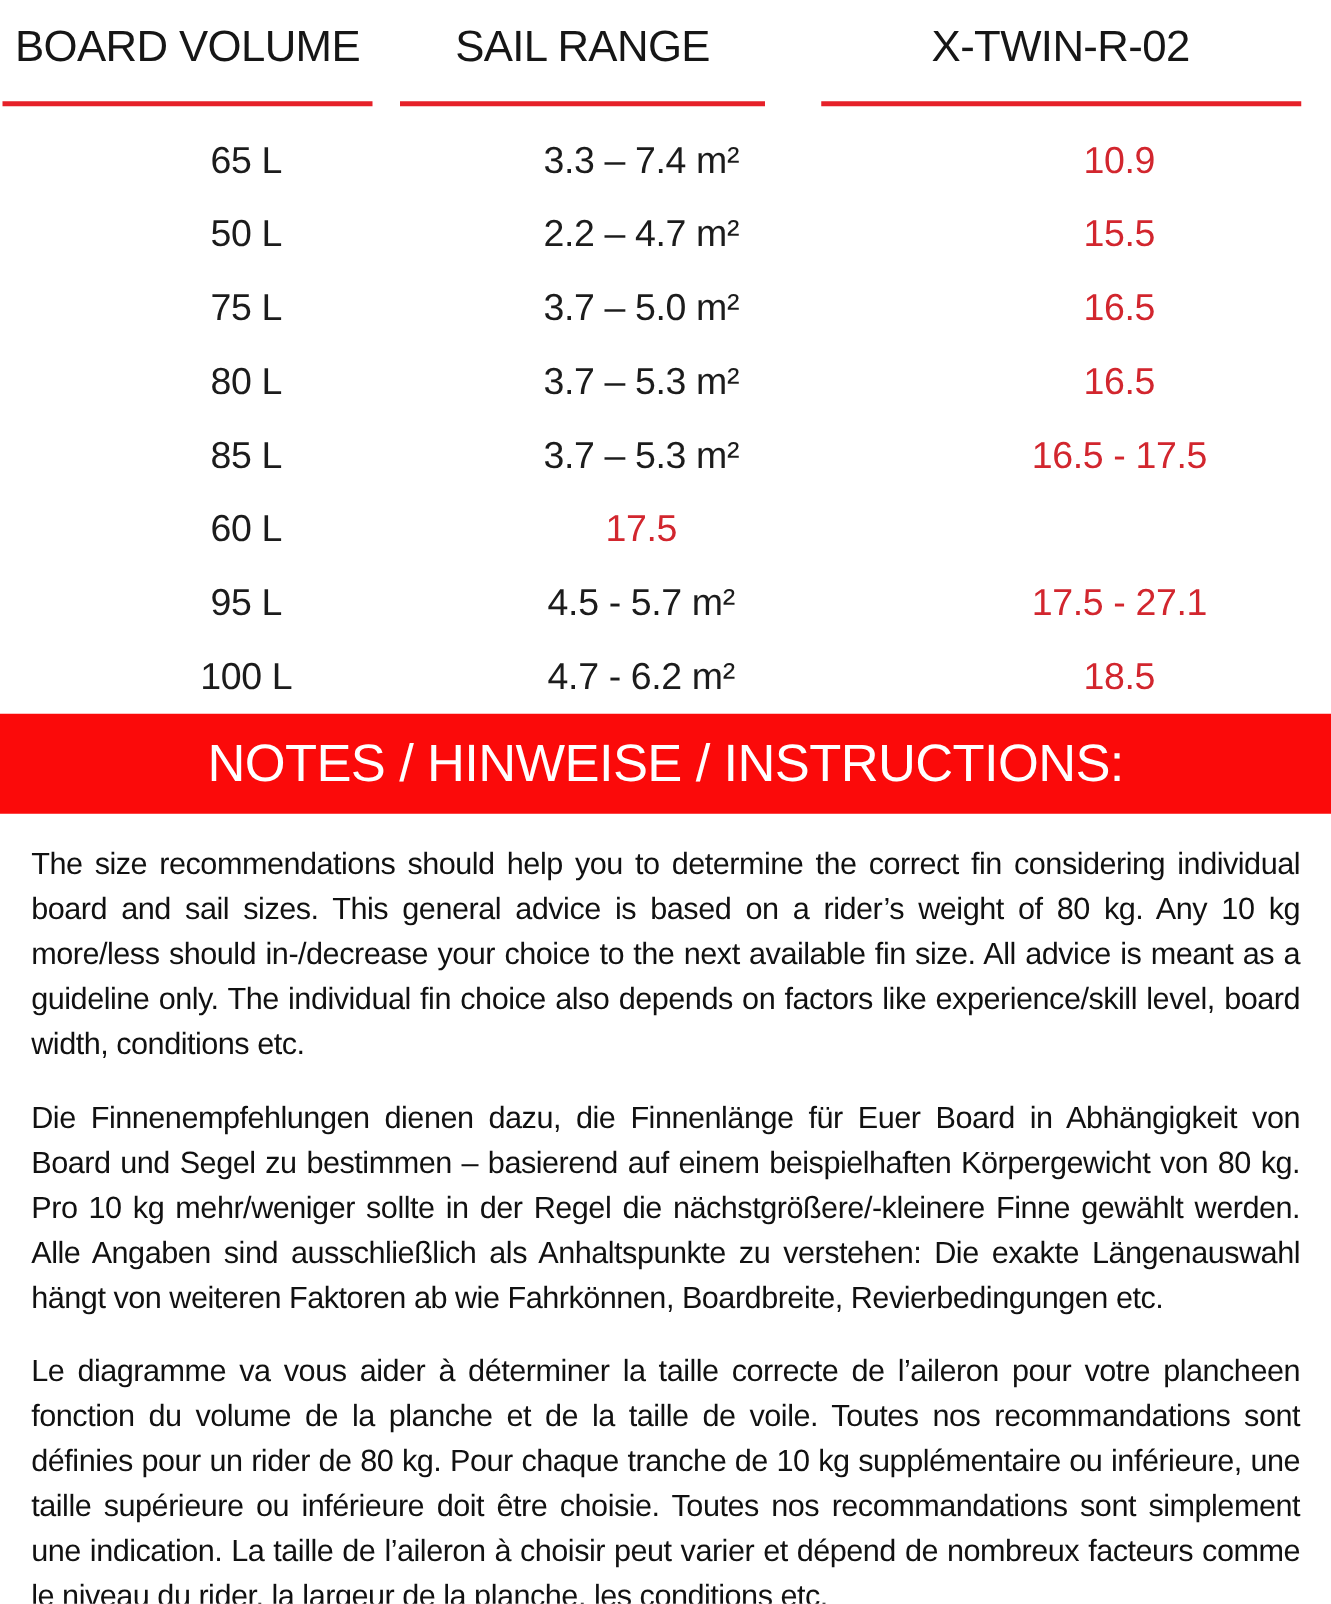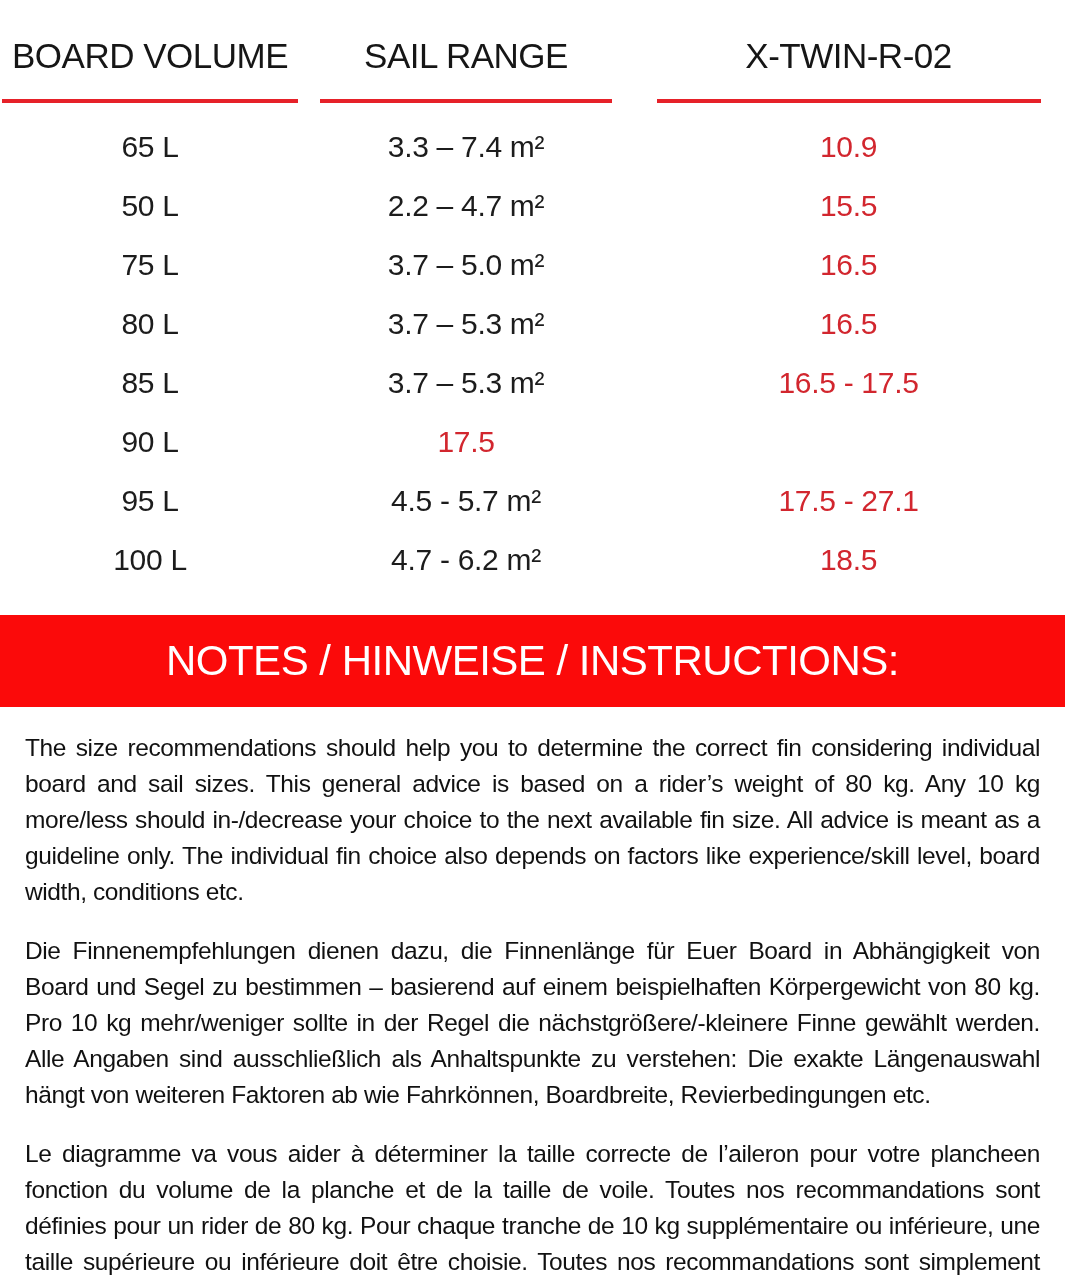--- a/index.html
+++ b/index.html
@@ -12,53 +12,52 @@
     position: relative;
     overflow: hidden;
   }
   .page { width: 100%; height: 100%; }
 
   
   .thead, .tr {
     display: grid;
     grid-template-columns: 300px 332px 433px;
   }
-  .thead { padding-top: 36px; }
+  .thead { padding-top: 18px; }
   .th-label {
     text-align: center;
     font-size: 35px;
     font-weight: 400;
     letter-spacing: -0.5px;
     color: #161616;
     height: 40px;
     line-height: 40px;
   }
   .th-rule {
     height: 4px;
     margin: 23px auto 0;
     background: var(--line_red, #e62129);
   }
   .col1 .th-rule { width: 296px; }
   .col2 .th-rule { width: 292px; }
   .col3 .th-rule { width: 384px; }
 
   .tbody { padding-top: 14px; }
-  .tr { height: 59px; align-items: center; }
+  .tr { height: 59px; align-items: center; padding-left: 47px; }
   .td {
     text-align: center;
     font-size: 30px;
     letter-spacing: -0.3px;
     color: #1c1c1c;
   }
   .td.fin { color: var(--value_red, #d2262e); }
 
   
   .banner {
-    margin-top: 26px;
-    height: 92px;
+    height: 80px;
     background: var(--banner_red, #fb0a0a);
     display: flex;
     align-items: center;
     justify-content: center;
   }
   .banner-title {
     color: #ffffff;
     font-size: 42px;
     font-weight: 400;
     letter-spacing: -0.5px;
@@ -122,21 +121,21 @@
         <div class="td fin">16.5</div>
       </div>
 
       <div class="tr">
         <div class="td">85 L</div>
         <div class="td">3.7 – 5.3 m²</div>
         <div class="td fin">16.5 - 17.5</div>
       </div>
 
       <div class="tr">
-        <div class="td">90 L</div>
+        <div class="td">60 L</div>
         <div class="td fin">17.5</div>
       </div>
 
       <div class="tr">
         <div class="td">95 L</div>
         <div class="td">4.5 - 5.7 m²</div>
         <div class="td fin">17.5 - 27.1</div>
       </div>
 
       <div class="tr">

